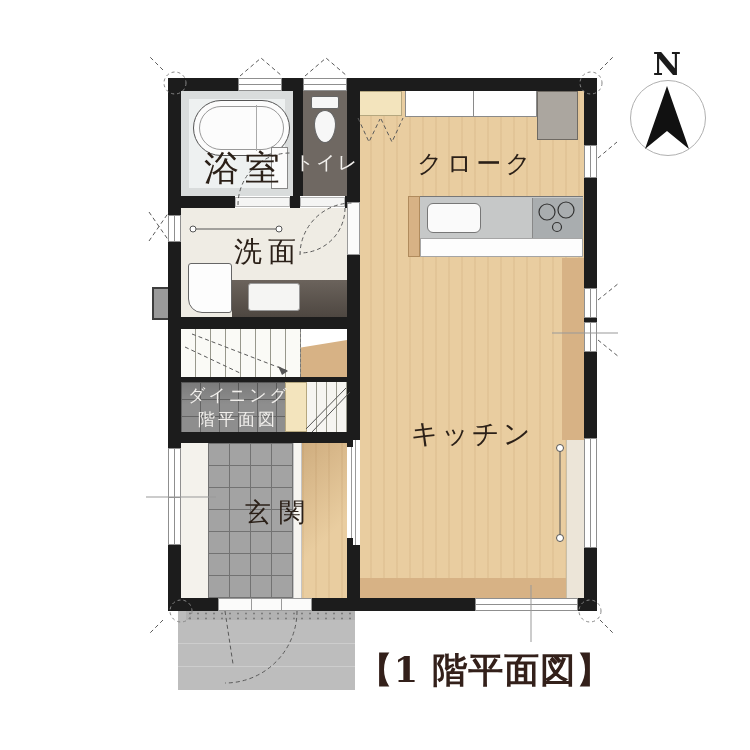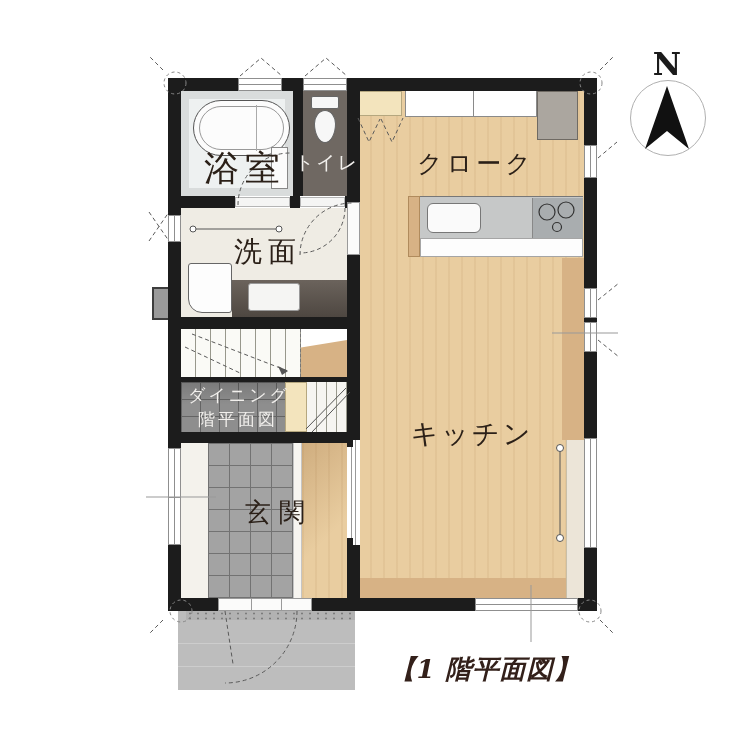--- a/index.html
+++ b/index.html
@@ -193,15 +193,15 @@
   <div class="lbl light" style="left:239px;top:395px;font-size:17px;letter-spacing:3px;">ダイニング</div>
   <div class="lbl light" style="left:238px;top:419px;font-size:17px;letter-spacing:3px;">階平面図</div>
   <div class="lbl" style="left:279px;top:512px;font-size:26px;letter-spacing:8px;">玄関</div>
 
   <div class="lbl" style="left:667px;top:64px;font-size:31px;font-weight:bold;color:#1b1b1b;">N</div>
   <div class="compass-circle" style="left:630px;top:80px;width:74px;height:74px;"></div>
   <svg class="marks" width="750" height="750" viewBox="0 0 750 750" style="z-index:6">
     <polygon points="667,86 689,149 667,131 645,149" fill="#111"></polygon>
   </svg>
 
-  <div class="lbl" style="left:485px;top:669px;font-size:26px;font-weight:bold;color:var(--title_color);letter-spacing:1px;font-style:italic;">【1 階平面図】</div>
+  <div class="lbl" style="left:485px;top:669px;font-size:35px;font-weight:bold;color:var(--title_color);letter-spacing:1px;">【1 階平面図】</div>
 
 </div>
 
 </body></html>

